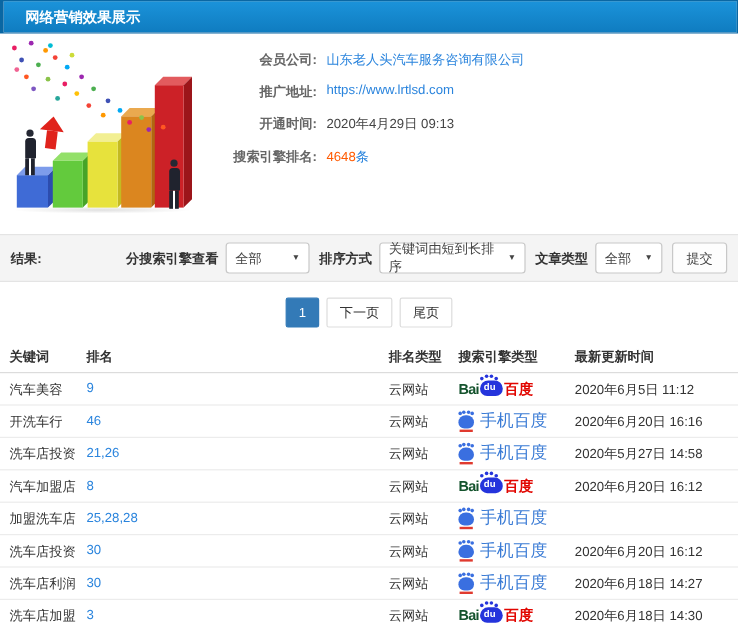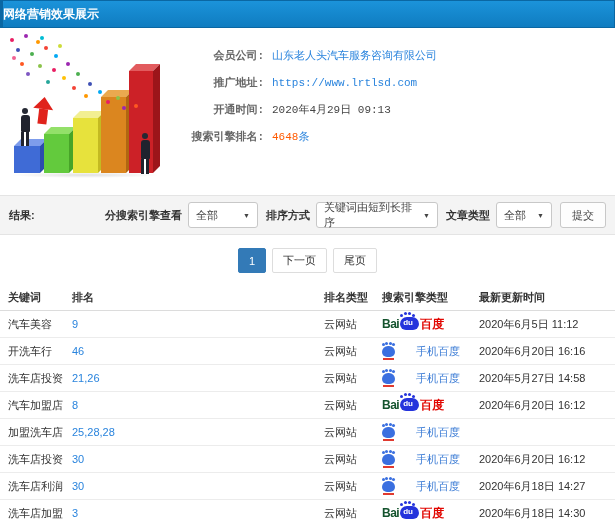--- a/index.html
+++ b/index.html
@@ -3,21 +3,21 @@
 <meta charset="utf-8">
 <style>
   * { margin:0; padding:0; box-sizing:border-box; }
   html,body { width:615px; height:520px; background:#fff; overflow:hidden;
     font-family:"Liberation Sans","DejaVu Sans",sans-serif; }
   .page { width:615px; height:520px; position:relative; background:#fff; }
 
   
   .hdr { height:28px; background:linear-gradient(#1b93da,#0f7cc0);
     border:1px solid #0a67a3; border-left:3px solid #0a67a3;
-    color:#fff; font-size:12px; font-weight:bold; line-height:26px; }
+    color:#fff; font-size:12px; font-weight:bold; line-height:26px; padding-left:18px; }
 
   
   .info-sec { display:flex; height:158px; }
   .art { width:178px; height:158px; position:relative; overflow:hidden; flex:none; }
   .bar { position:absolute; bottom:13px; }
   .bar .face { position:absolute; left:0; top:0; width:100%; height:100%; }
   .bar .topf { position:absolute; left:0; top:-7px; width:100%; height:7px;
     transform:skewX(-45deg); transform-origin:0 100%; }
   .bar .sidef { position:absolute; right:-7px; top:0; width:7px; height:100%;
     transform:skewY(-45deg); transform-origin:0 0; }
@@ -49,21 +49,21 @@
   .man { position:absolute; width:14px; }
   .man .head { width:6px; height:6px; border-radius:50%; background:#252833; margin:0 auto 1px; }
   .man .body { width:9px; height:17px; background:#20232e; border-radius:3px 3px 1px 1px; margin:0 auto; }
   .man .legs { width:8px; height:14px; margin:0 auto;
     background:linear-gradient(90deg,#20232e 42%,#fff 42%,#fff 58%,#20232e 58%); }
   .man-l { left:18px; bottom:40px; }
   .man-r { left:138px; bottom:12px; }
   .man-r .body{height:19px;} .man-r .legs{height:15px;}
 
   .info-rows { flex:1; padding-top:14px; }
-  .irow { display:flex; align-items:center; height:27px; font-size:11px;font-family:Liberation Mono, monospace; }
+  .irow { display:flex; align-items:flex-start; height:27px; font-size:11px; }
   .ilabel { width:86px; text-align:right; font-weight:bold; color:#666; flex:none; }
   .ival { margin-left:8px; color:#444; }
   a.blue, .blue { color:#2a84dd; text-decoration:none; cursor:pointer; }
   .orange { color:#ff5a00; }
 
   
   .filter-bar { margin-top:9px; height:40px; background:#f4f4f4;
     border-top:1px solid #e4e4e4; border-bottom:1px solid #e4e4e4;
     display:flex; align-items:center; padding:0 9px; font-size:11px; }
   .fb-result { font-weight:bold; color:#333; }
@@ -107,21 +107,21 @@
   .bd-cn { color:#e10601; }
   
   .bdm { white-space:nowrap; }
   .bdm-icon { display:inline-block; position:relative; width:13px; height:11px;
     background:#3a6fe0; border-radius:6px 6px 5px 5px; margin-right:5px; vertical-align:-2px; }
   .bdm-icon::before { content:""; position:absolute; top:-3px; left:0; width:3px; height:3px;
     border-radius:50%; background:#3a6fe0;
     box-shadow:3px -1px 0 #3a6fe0, 7px -1px 0 #3a6fe0, 10px 0 0 #3a6fe0; }
   .bdm-icon::after { content:""; position:absolute; left:1px; bottom:-3px; width:11px;
     height:2px; background:#e03a2f; }
-  .bdm-text { color:#3a7bd5; font-size:11px;margin-left:16px; }
+  .bdm-text { color:#3a7bd5; font-size:14px; }
 </style>
 </head>
 <body>
 
 <div class="page">
 
   <div class="hdr">
     <span>网络营销效果展示</span>
   </div>
 

